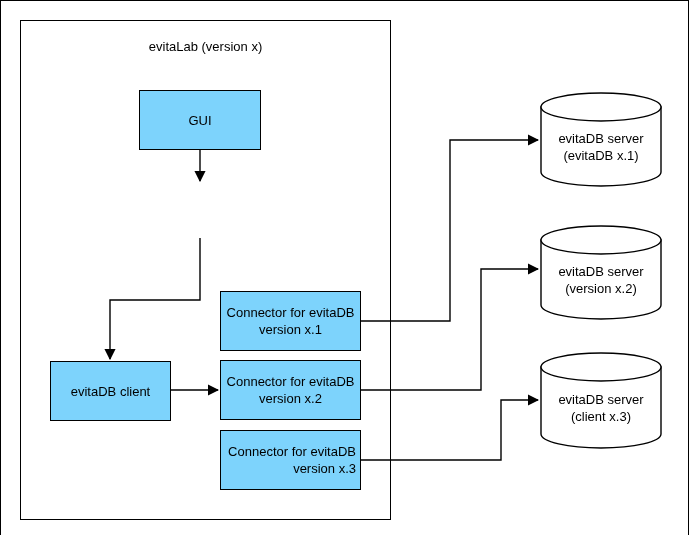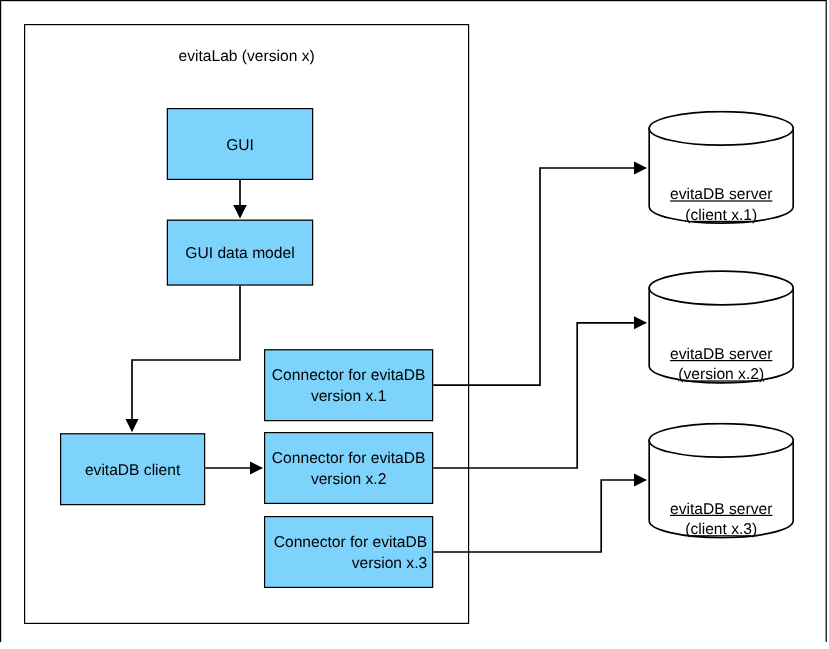--- a/index.html
+++ b/index.html
@@ -10,22 +10,22 @@
   #lab-title{position:absolute;left:20px;top:38px;width:371px;text-align:center;font-size:13px;line-height:18px;}
   .box{position:absolute;border:1px solid #000000;box-sizing:border-box;background:#7dd3fc;
        display:flex;align-items:center;justify-content:center;text-align:center;
        font-size:13px;line-height:17px;padding:2px 4px;}
   #box-gui{left:139px;top:90px;width:122px;height:60px;}
   #box-gui-data-model{left:139px;top:183px;width:122px;height:55px;}
   #box-evitadb-client{left:50px;top:361px;width:121px;height:60px;}
   #box-connector-1{left:220px;top:291px;width:141px;height:60px;}
   #box-connector-2{left:220px;top:360px;width:141px;height:60px;text-align:center;}
   #box-connector-3{left:220px;top:430px;width:141px;height:60px;text-align:right;}
-  .cyl{position:absolute;width:122px;display:flex;align-items:flex-end;justify-content:center;
-       text-align:center;font-size:13px;line-height:17px;text-decoration:underline;}
+  .cyl{position:absolute;width:122px;display:flex;align-items:center;justify-content:center;
+       text-align:center;font-size:13px;line-height:17px;}
   .cyl svg{position:absolute;left:0;top:0;}
   .cyl .cyl-label{position:relative;z-index:2;padding-top:14px;}
   #cyl-server-1{left:540px;top:92px;height:95px;}
   #cyl-server-2{left:540px;top:225px;height:95px;}
   #cyl-server-3{left:540px;top:352px;height:97px;}
   #wires{position:absolute;left:0;top:0;width:691px;height:541px;pointer-events:none;}
 </style>
 </head>
 <body>
 
@@ -52,35 +52,34 @@
 
       <path d="M 361 321 L 450 321 L 450 140 L 538 140" marker-end="url(#arrow)"></path>
 
       <path d="M 361 390 L 481 390 L 481 269 L 538 269" marker-end="url(#arrow)"></path>
 
       <path d="M 361 460 L 501 460 L 501 400 L 538 400" marker-end="url(#arrow)"></path>
     </g>
   </svg>
 
   <div class="box" id="box-gui">GUI</div>
-  <div class="box" id="box-gui-data-model">GUI data model</div>
   <div class="box" id="box-evitadb-client">evitaDB client</div>
 
   <div class="box" id="box-connector-1">Connector for evitaDB version x.1</div>
   <div class="box" id="box-connector-2">Connector for evitaDB version x.2</div>
   <div class="box" id="box-connector-3">Connector for evitaDB version x.3</div>
 
   <div class="cyl" id="cyl-server-1">
     <svg width="122" height="95" viewBox="0 0 122 95" xmlns="http://www.w3.org/2000/svg">
       <path d="M 1 15 L 1 80 A 60 14 0 0 0 121 80 L 121 15 Z" fill="#ffffff" stroke="#000000" stroke-width="1.4"></path>
       <ellipse cx="61" cy="15" rx="60" ry="14" fill="#ffffff" stroke="#000000" stroke-width="1.4"></ellipse>
     </svg>
     <div class="cyl-label">
       <div>evitaDB server</div>
-      <div>(client x.1)</div>
+      <div>(evitaDB x.1)</div>
     </div>
   </div>
 
   <div class="cyl" id="cyl-server-2">
     <svg width="122" height="95" viewBox="0 0 122 95" xmlns="http://www.w3.org/2000/svg">
       <path d="M 1 15 L 1 80 A 60 14 0 0 0 121 80 L 121 15 Z" fill="#ffffff" stroke="#000000" stroke-width="1.4"></path>
       <ellipse cx="61" cy="15" rx="60" ry="14" fill="#ffffff" stroke="#000000" stroke-width="1.4"></ellipse>
     </svg>
     <div class="cyl-label">
       <div>evitaDB server</div>

